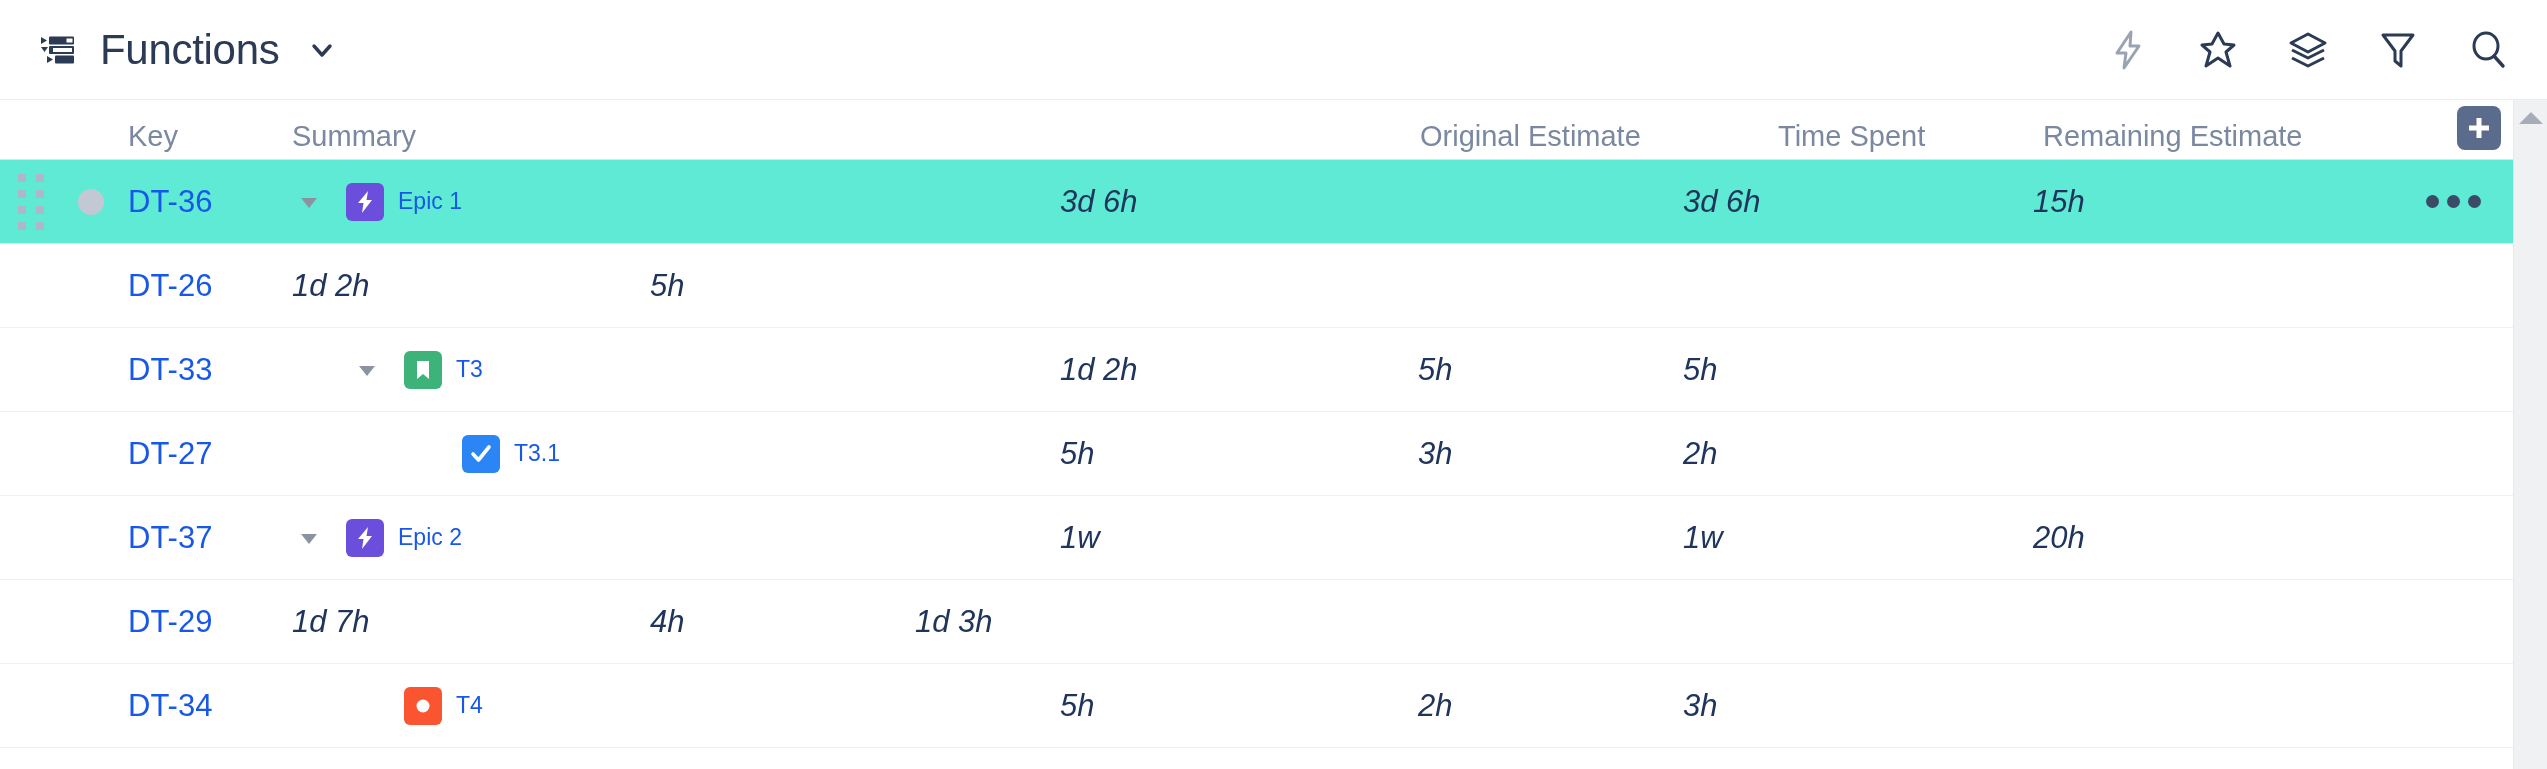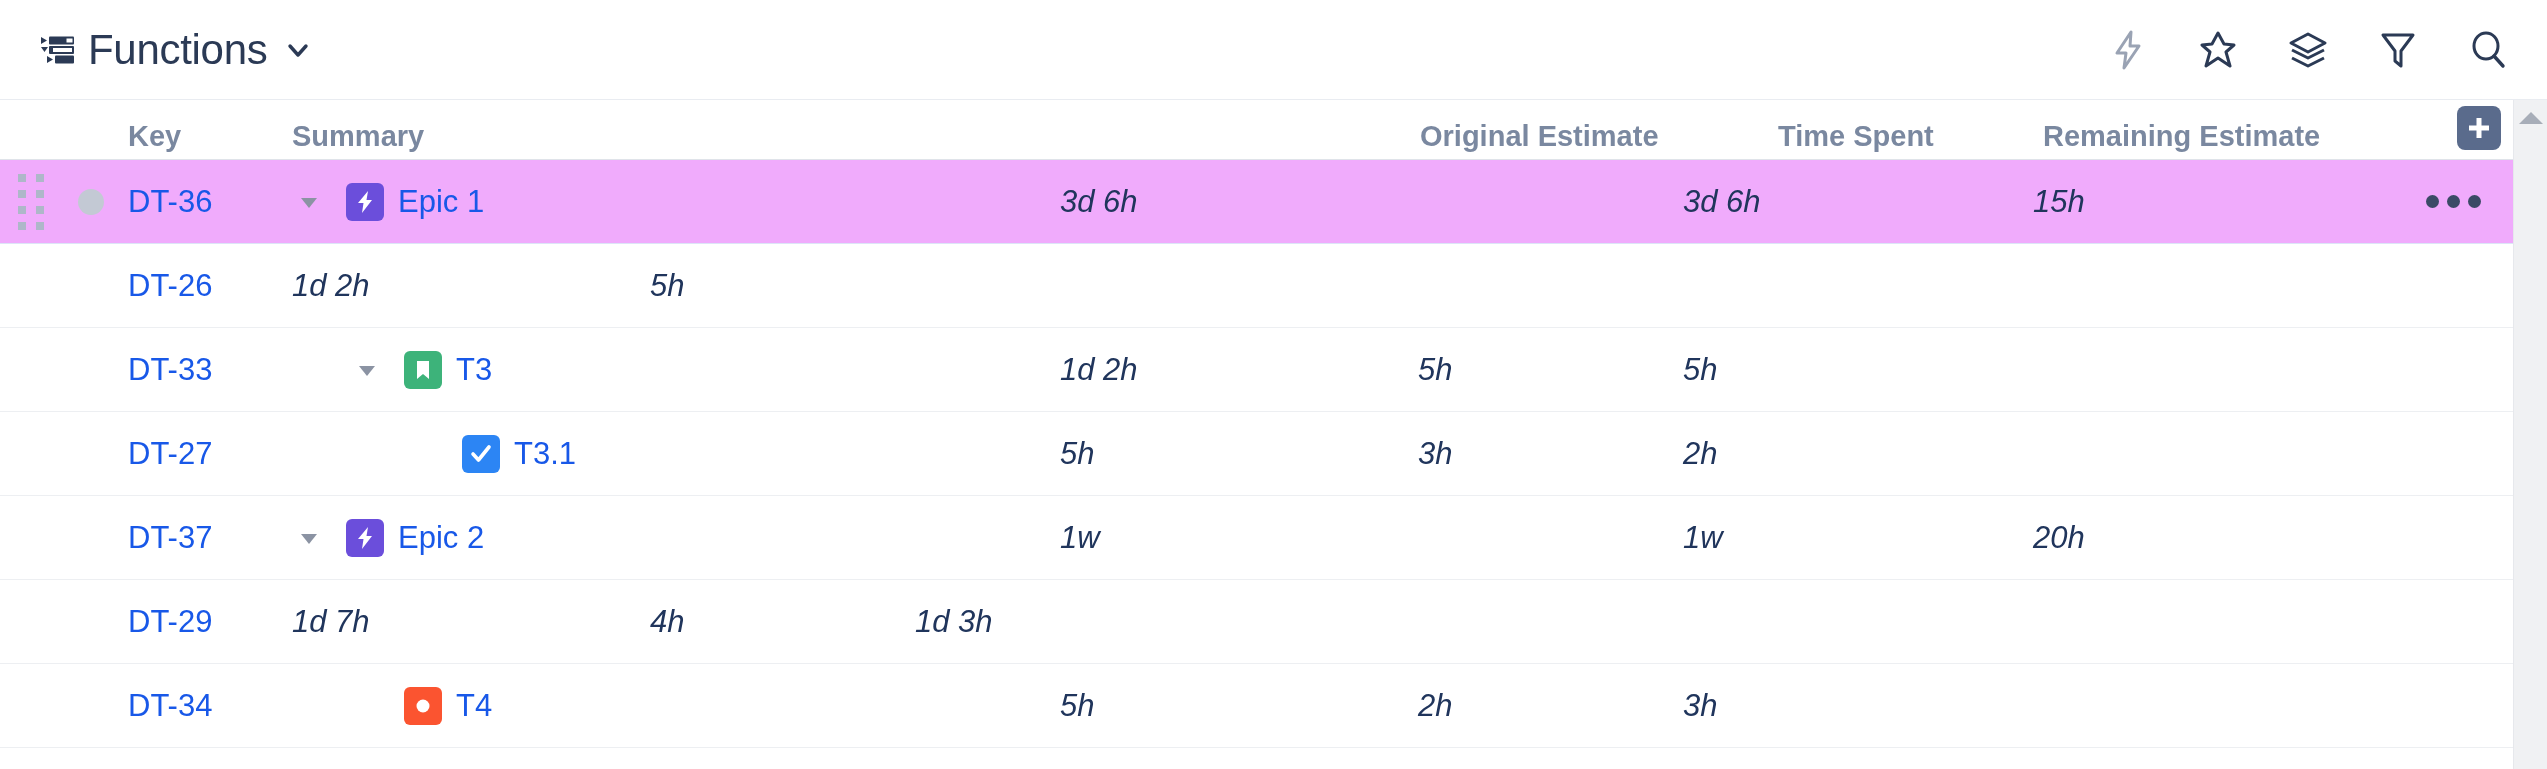--- a/index.html
+++ b/index.html
@@ -15,21 +15,21 @@
     height: 100px;
     display: flex;
     align-items: center;
     padding: 0 38px 0 40px;
     background: #ffffff;
     border-bottom: 1px solid #e9ecf1;
   }
   .title-group {
     display: flex;
     align-items: center;
-    gap: 14px;
+    gap: 26px;
     cursor: pointer;
   }
   .struct-icon { width: 34px; height: 30px; display:block; }
   .page-title {
     font-size: 42px;
     color: #2b3a55;
     font-weight: 400;
     letter-spacing: -0.3px;
     white-space: nowrap;
   }
@@ -89,52 +89,52 @@
     height: 84px;
     border-bottom: 1px solid #edeff2;
     position: relative;
   }
   .row.headrow {
     height: 60px;
     border-bottom: 1px solid #dfe3e9;
     align-items: flex-end;
     padding-bottom: 6px;
   }
-  .row.selected { background: #f0abfc; border-bottom-color: #dde5f7; }
+  .row.selected { background: #5eead4; border-bottom-color: #dde5f7; }
 
   .c-handle { width: 62px; flex: 0 0 62px; display:flex; align-items:center; justify-content:center; }
   .c-dot    { width: 58px; flex: 0 0 58px; display:flex; align-items:center; justify-content:center; }
   .c-key    { width: 172px; flex: 0 0 172px; padding-left: 8px; }
   .c-sum    { flex: 1 1 auto; min-width: 0; display:flex; align-items:center; }
   .c-oe     { width: 358px; flex: 0 0 358px; }
   .c-ts     { width: 265px; flex: 0 0 265px; }
   .c-re     { width: 350px; flex: 0 0 350px; }
   .c-eo     { width: 360px; flex: 0 0 360px; }
   .c-more   { width: 120px; flex: 0 0 120px; display:flex; align-items:center; justify-content:center; }
 
   .hcell {
     font-size: 29px;
     color: #7a88a0;
-    font-weight: 700;
+    font-weight: 400;
     white-space: nowrap;
   }
   .cell {
     font-size: 31px;
     color: #20355c;
     white-space: nowrap;
     font-style: italic;
   }
   .keylink {
     font-size: 31px;
     color: #1858e8;
     cursor: pointer;
     white-space: nowrap;
   }
   .sumlink {
-    font-size: 31px;
+    font-size: 23px;
     color: #1858e8;
     cursor: pointer;
     white-space: nowrap;
   }
 
   
   .dots {
     display: grid;
     grid-template-columns: 8px 8px;
     grid-template-rows: repeat(4, 8px);

